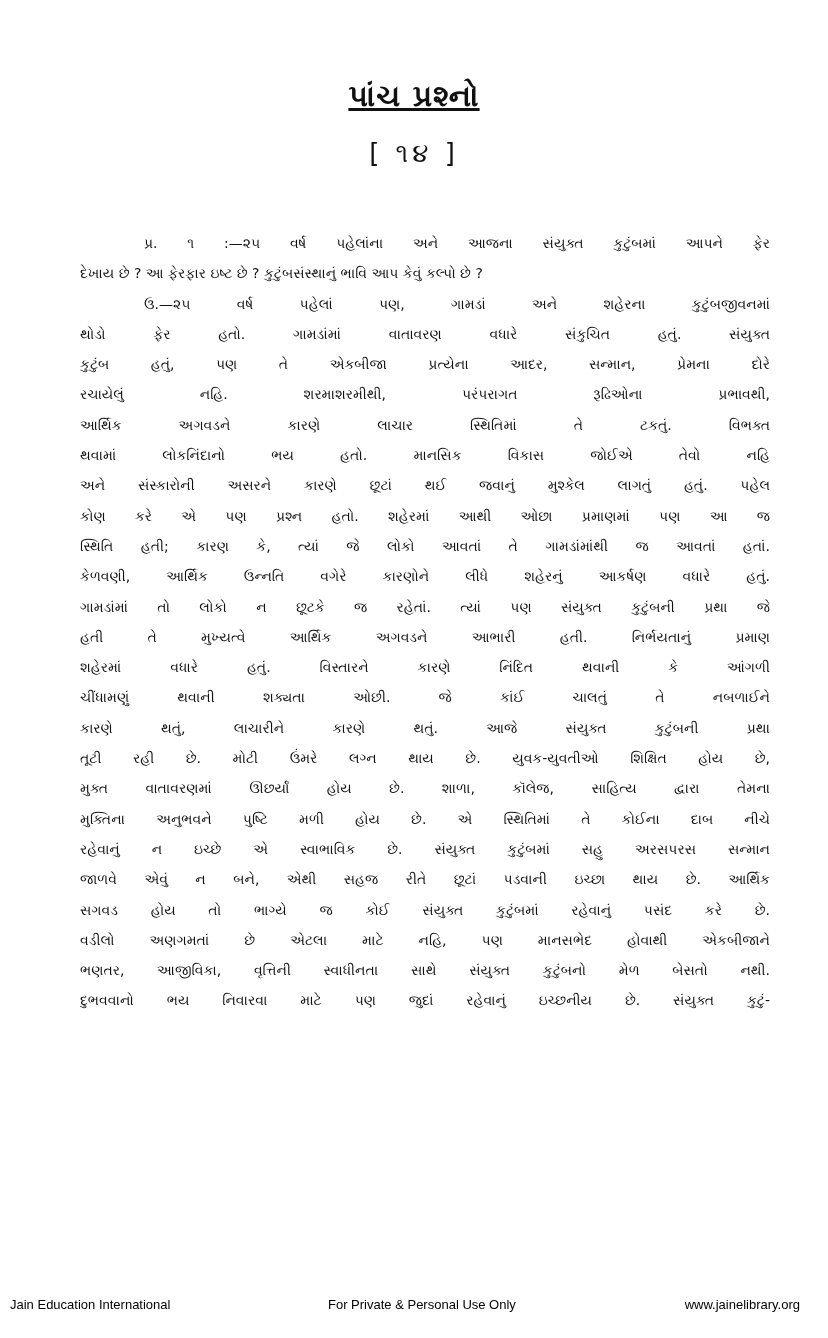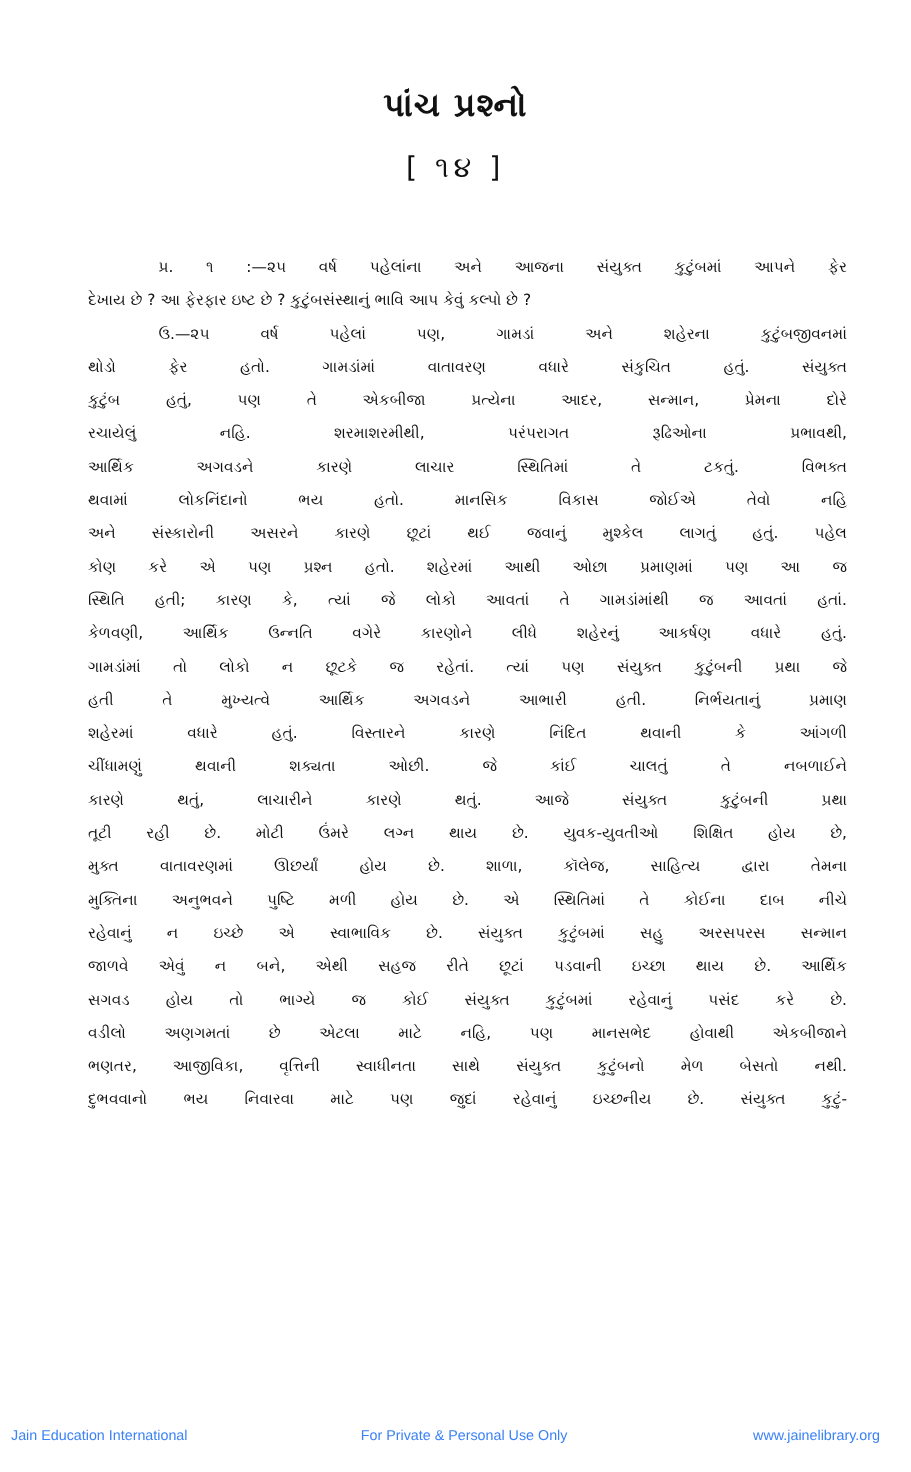--- a/index.html
+++ b/index.html
@@ -21,20 +21,21 @@
       width: 828px; height: 1338px;
     }
     .title {
       position: absolute;
       left: 0; width: 828px;
       top: 78px;
       text-align: center;
       font-size: 30px;
       font-weight: bold;
       letter-spacing: 1px;
+      text-decoration: underline;
     }
     .number {
       position: absolute;
       left: 0; width: 828px;
       top: 138px;
       text-align: center;
       font-size: 26px;
       font-weight: normal;
       letter-spacing: 4px;
     }
@@ -57,21 +58,21 @@
       padding-left: 64px;
     }
     .footer {
       position: absolute;
       top: 1297px;
       left: 0;
       width: 828px;
       height: 20px;
       font-family: "Liberation Sans", sans-serif;
       font-size: 13px;
-      color: #3b82f6;
+      color: #000000;
     }
     .footer span {
       position: absolute;
       top: 0;
     }
     .footer .left { left: 10px; }
     .footer .center { left: 328px; }
     .footer .right { right: 28px; }
   </style>
 </head>

